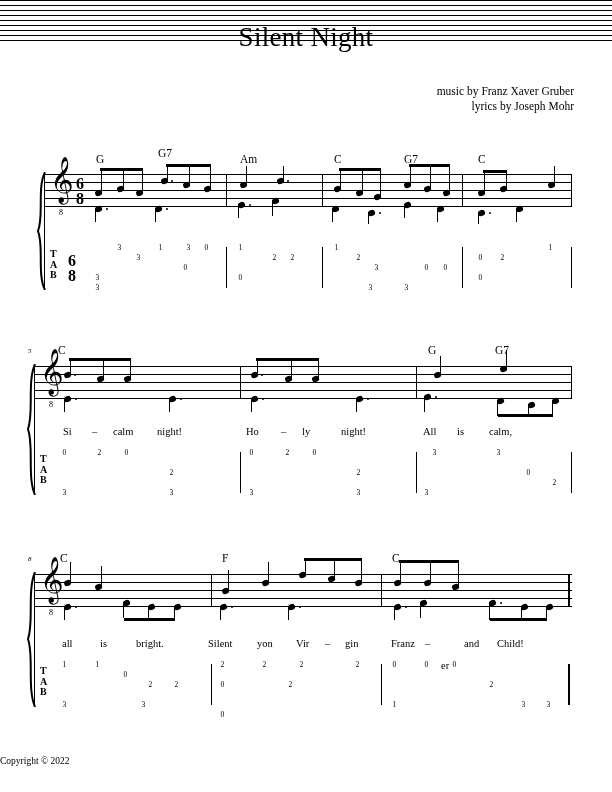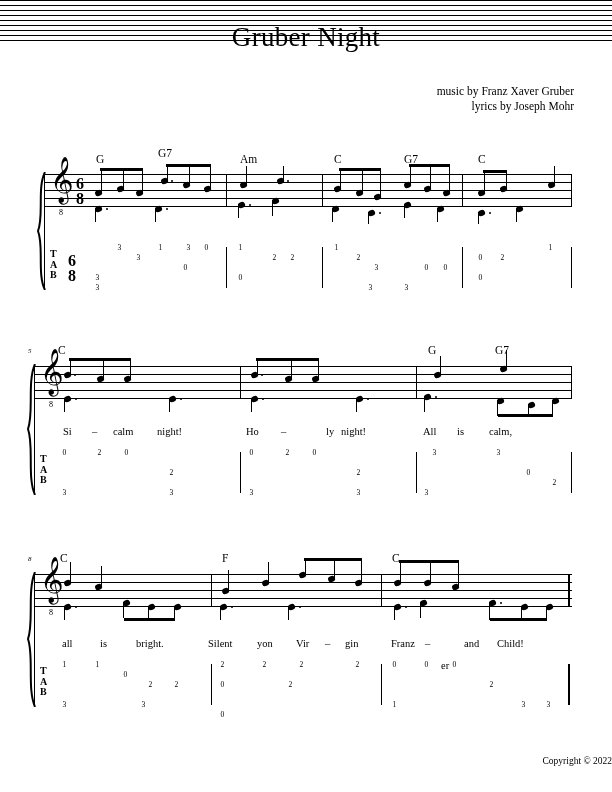--- a/index.html
+++ b/index.html
@@ -23,21 +23,21 @@
 
   .credits {
     position:absolute; top:84px; right:38px;
     text-align:right;
     font-size:11.5px;
     line-height:14.5px;
   }
 
   .footer {
     position:absolute; bottom:24px; left:0; width:612px;
-    text-align:right;
+    text-align:left;
     font-size:9.5px;
     line-height:13px;
   }
 
   
   .system { position:absolute; left:0; width:612px; }
 
   .meas-num {
     position:absolute;
     font-size:7px;
@@ -117,21 +117,21 @@
   }
   .stem { position:absolute; width:1.2px; background:#000; }
   .beam { position:absolute; height:2.6px; background:#000; }
   .dot { position:absolute; width:2.2px; height:2.2px; background:#000; border-radius:50%; }
 </style>
 </head>
 <body>
 
 <div class="page">
 
-  <div class="title">Gruber Night</div>
+  <div class="title">Silent Night</div>
 
   <div class="credits">
     <div>music by Franz Xaver Gruber</div>
     <div>lyrics by Joseph Mohr</div>
   </div>
 
   <div class="system" style="top:0;">
 
     <div class="chord" style="left:96px; top:153px;">G</div>
     <div class="chord" style="left:158px; top:147px;">G7</div>
@@ -384,21 +384,21 @@
     <div class="nh" style="left:552px; top:398px;"></div>
     <div class="stem" style="left:552px; top:400px; height:14px;"></div>
     <div class="beam" style="left:498px; top:414px; width:55px;"></div>
 
     <div class="lyric" style="left:63px; top:426px;">Si</div>
     <div class="lyric" style="left:92px; top:426px;">–</div>
     <div class="lyric" style="left:113px; top:426px;">calm</div>
     <div class="lyric" style="left:157px; top:426px;">night!</div>
     <div class="lyric" style="left:246px; top:426px;">Ho</div>
     <div class="lyric" style="left:281px; top:426px;">–</div>
-    <div class="lyric" style="left:302px; top:426px;margin-left:24px;">ly</div>
+    <div class="lyric" style="left:302px; top:426px;">ly</div>
     <div class="lyric" style="left:341px; top:426px;">night!</div>
     <div class="lyric" style="left:423px; top:426px;">All</div>
     <div class="lyric" style="left:457px; top:426px;">is</div>
     <div class="lyric" style="left:489px; top:426px;">calm,</div>
 
     <div class="tabnum" style="left:62px; top:449px;">0</div>
     <div class="tabnum" style="left:62px; top:489px;">3</div>
     <div class="tabnum" style="left:97px; top:449px;">2</div>
     <div class="tabnum" style="left:124px; top:449px;">0</div>
     <div class="tabnum" style="left:169px; top:469px;">2</div>

